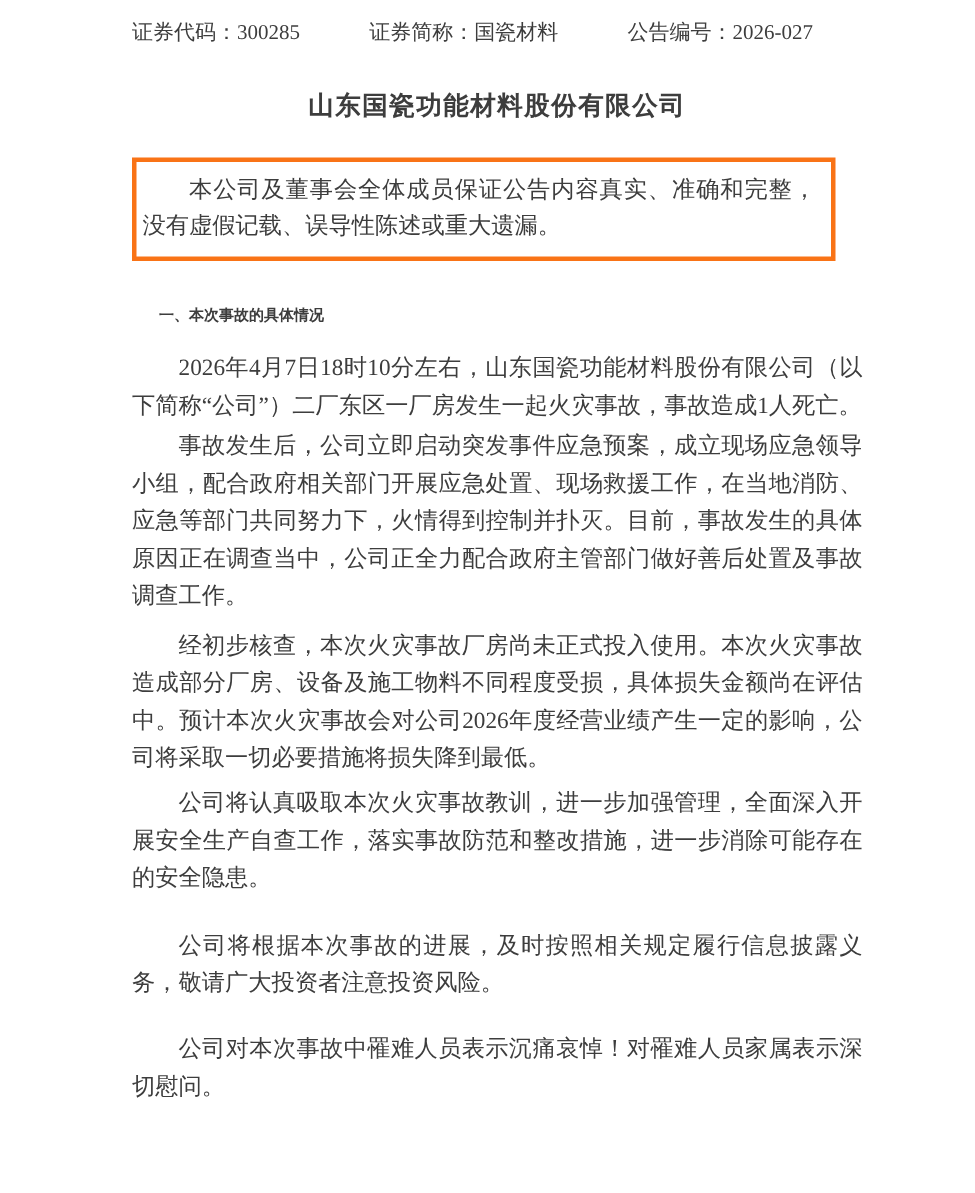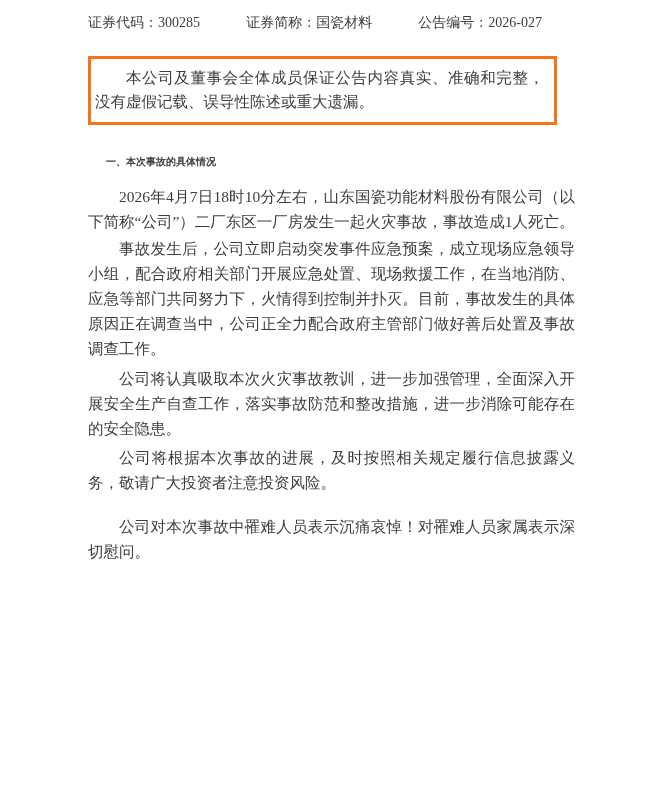--- a/index.html
+++ b/index.html
@@ -61,41 +61,43 @@
   .sh2 { margin-top: 13px; }
   p.body-para {
     font-size: 15.5px;
     line-height: 25px;
     text-align: justify;
     text-indent: 2em;
   }
   .m10 { margin-top: 10px; }
   .m8  { margin-top: 8px; }
   .m5  { margin-top: 5px; }
-  .m4  { margin-top: 4px; }
+  .m4  { margin-top: 20px; }
   .m3  { margin-top: 19px; }
   .m2  { margin-top: 2px; }
 </style>
 </head>
 <body>
 
 <div class="page">
 
   <div class="doc-header">
     <span><span>证券代码：</span><span>300285</span></span>
     <span><span>证券简称：</span><span>国瓷材料</span></span>
     <span><span>公告编号：</span><span>2026-027</span></span>
   </div>
 
+  <h1 class="title">山东国瓷功能材料股份有限公司</h1>
 
   <div class="disclaimer-box">
     <p>本公司及董事会全体成员保证公告内容真实、准确和完整，没有虚假记载、误导性陈述或重大遗漏。</p>
   </div>
 
   <h3 class="section-heading sh1">一、本次事故的具体情况</h3>
   <p class="body-para m10">2026年4月7日18时10分左右，山东国瓷功能材料股份有限公司（以下简称“公司”）二厂东区一厂房发生一起火灾事故，事故造成1人死亡。</p>
   <p class="body-para m2">事故发生后，公司立即启动突发事件应急预案，成立现场应急领导小组，配合政府相关部门开展应急处置、现场救援工作，在当地消防、应急等部门共同努力下，火情得到控制并扑灭。目前，事故发生的具体原因正在调查当中，公司正全力配合政府主管部门做好善后处置及事故调查工作。</p>
 
+  <p class="body-para m8">经初步核查，本次火灾事故厂房尚未正式投入使用。本次火灾事故造成部分厂房、设备及施工物料不同程度受损，具体损失金额尚在评估中。预计本次火灾事故会对公司2026年度经营业绩产生一定的影响，公司将采取一切必要措施将损失降到最低。</p>
   <p class="body-para m5">公司将认真吸取本次火灾事故教训，进一步加强管理，全面深入开展安全生产自查工作，落实事故防范和整改措施，进一步消除可能存在的安全隐患。</p>
   <p class="body-para m4">公司将根据本次事故的进展，及时按照相关规定履行信息披露义务，敬请广大投资者注意投资风险。</p>
   <p class="body-para m3">公司对本次事故中罹难人员表示沉痛哀悼！对罹难人员家属表示深切慰问。</p>
 
 </div>
 
 </body></html>

